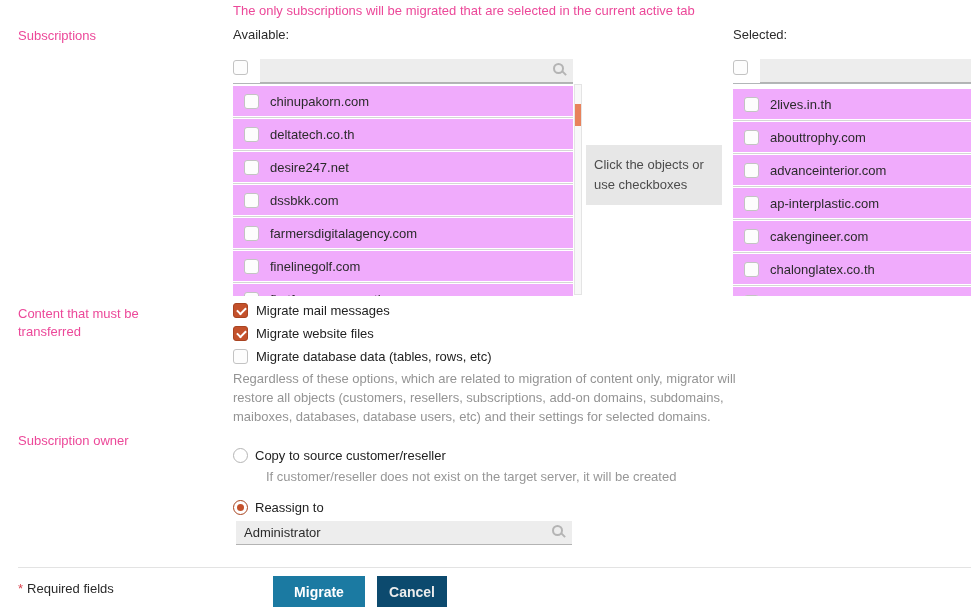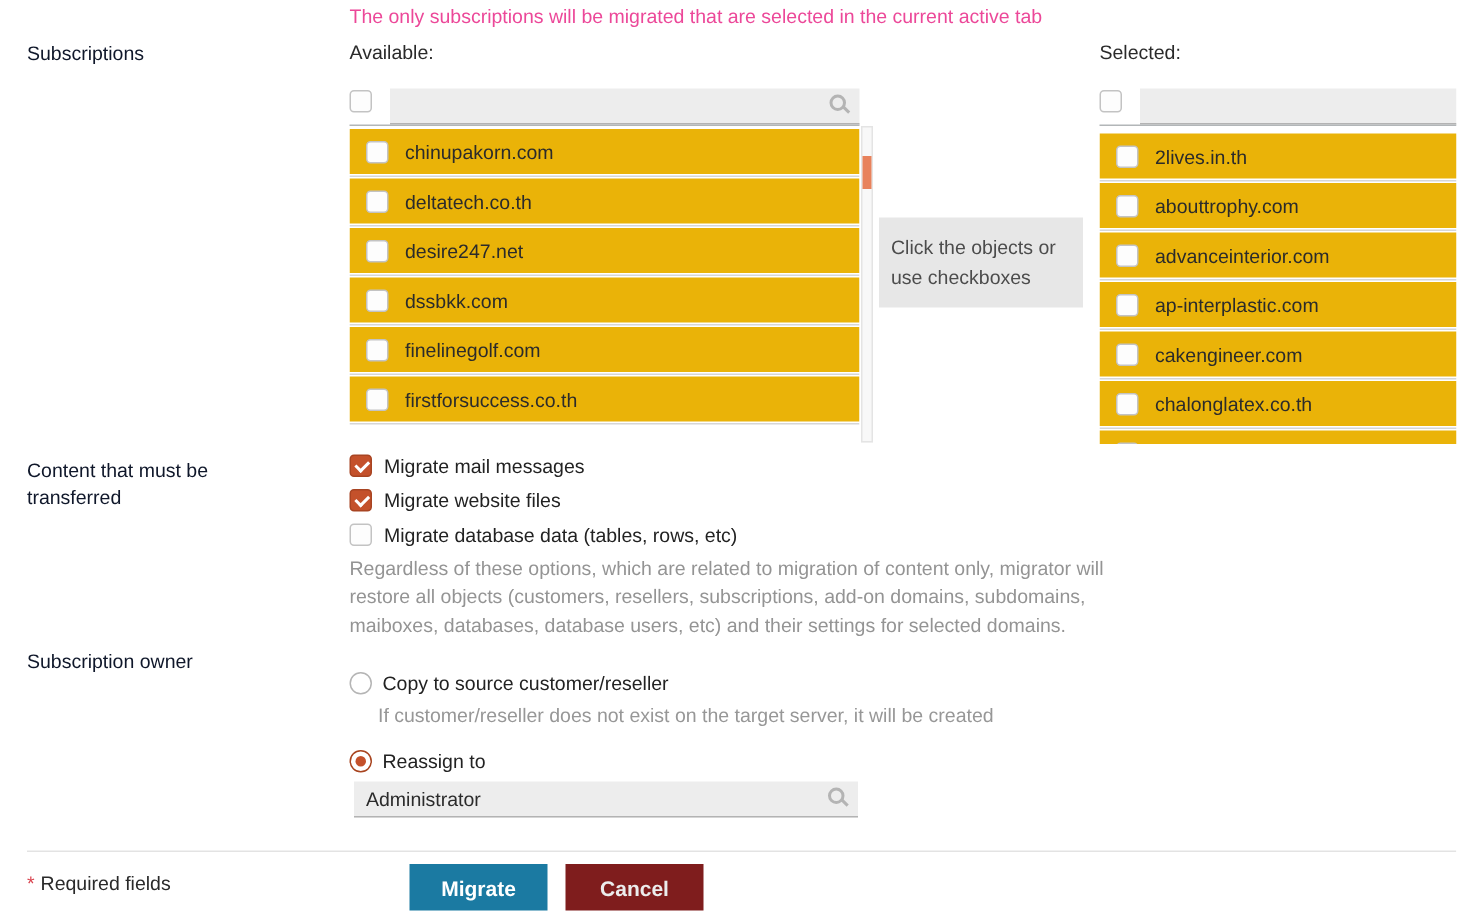--- a/index.html
+++ b/index.html
@@ -2,21 +2,21 @@
 <html><head>
 <meta charset="utf-8">
 <style>
   * { margin:0; padding:0; box-sizing:border-box; }
   body { background:#fff; }
   .screen {
     position:relative; width:971px; height:613px; overflow:hidden; background:#fff;
     font-family:"Liberation Sans","DejaVu Sans",sans-serif; font-size:13px; color:#222;
   }
   .banner { position:absolute; left:233px; top:3px; color:#ec4899; }
-  .side-label { position:absolute; left:18px; color:#0f172a; line-height:18px; }
+  .side-label { position:absolute; left:18px; color:#ec4899; line-height:18px; }
   .lbl-subs { top:27px; }
   .lbl-content { top:305px; width:172px; }
   .lbl-owner { top:432px; }
   .col-header { position:absolute; top:27px; color:#2a2a2a; }
   .hdr-avail { left:233px; }
   .hdr-sel { left:733px; }
 
   
   .cb { width:15px; height:15px; flex:0 0 15px; background:#fdfdfd; border:1px solid #c3c3c3;
         border-radius:3px; position:relative; display:inline-block; }
@@ -42,21 +42,21 @@
   .mag-icon::after { content:""; position:absolute; width:2px; height:6px; background:#b4b4b4;
         transform:rotate(-45deg); right:-3px; bottom:-4px; }
   .sr-avail { left:233px; }
   .sr-sel { left:733px; }
 
   
   .list { position:absolute; top:83px; width:340px; height:213px; overflow:hidden;
         border-top:1px solid #b2b6b8; }
   .list-avail { left:233px; padding-top:2px; }
   .list-sel { left:733px; padding-top:5px; }
-  .list-item { height:30px; margin-bottom:3px; background:#eab308; display:flex; align-items:center;
+  .list-item { height:30px; margin-bottom:3px; background:#f0abfc; display:flex; align-items:center;
         padding:0 8px 0 11px; position:relative; cursor:pointer; }
   .list-item::after { content:""; position:absolute; left:0; right:0; bottom:-2px; height:1px; background:#d6d6d6; }
   .list-item .cb { margin-right:11px; }
   .item-label { color:#2b2b2b; white-space:nowrap; }
 
   
   .scrollbar { position:absolute; left:574px; top:84px; width:8px; height:211px;
         background:#f8f8f8; border:1px solid #e4e4e4; }
   .scroll-thumb { position:absolute; left:0; top:19px; width:6px; height:22px; background:#e8825c; }
 
@@ -68,31 +68,31 @@
   
   .content-opts { position:absolute; left:233px; top:303px; display:flex; flex-direction:column; gap:5px; }
   .opt-row { display:flex; height:18px; cursor:pointer; }
   .opt-row .cb { margin-right:8px; }
   .content-note { position:absolute; left:233px; top:369px; width:516px; color:#949494; line-height:19px; }
 
   
   .radio-row { position:absolute; display:flex; align-items:center; gap:7px; cursor:pointer; }
   .rr1 { left:233px; top:448px; }
   .rr2 { left:233px; top:500px; }
-  .radio-help { position:absolute; left:252px; top:469px; color:#979797; }
+  .radio-help { position:absolute; left:266px; top:469px; color:#979797; }
   .owner-search { position:absolute; left:236px; top:521px; width:336px; height:24px; }
 
   
   .divider { position:absolute; left:18px; top:567px; width:953px; height:1px; background:#e3e3e3; }
   .required { position:absolute; left:18px; top:581px; color:#2a2a2a; }
   .req-star { color:#d9434e; margin-right:4px; }
   .btn { position:absolute; top:576px; height:31px; border:none; cursor:pointer;
         font:bold 14px "Liberation Sans","DejaVu Sans",sans-serif;margin-left:40px; }
   .btn-migrate { left:233px; width:92px; background:#1b7aa2; color:#fff; }
-  .btn-cancel { left:337px; width:92px; background:#7f1d1d; color:#ececec; }
+  .btn-cancel { left:337px; width:70px; background:#0c4a6e; color:#ececec; }
 </style>
 </head>
 <body>
 
 <div class="screen">
 
   <div class="banner">The only subscriptions will be migrated that are selected in the current active tab</div>
 
   <div class="side-label lbl-subs">Subscriptions</div>
   <div class="col-header hdr-avail">Available:</div>
@@ -126,20 +126,24 @@
     <div class="list-item">
       <span class="cb"></span>
       <span class="item-label">desire247.net</span>
     </div>
     <div class="list-item">
       <span class="cb"></span>
       <span class="item-label">dssbkk.com</span>
     </div>
     <div class="list-item">
       <span class="cb"></span>
+      <span class="item-label">farmersdigitalagency.com</span>
+    </div>
+    <div class="list-item">
+      <span class="cb"></span>
       <span class="item-label">finelinegolf.com</span>
     </div>
     <div class="list-item">
       <span class="cb"></span>
       <span class="item-label">firstforsuccess.co.th</span>
     </div>
   </div>
 
   <div class="scrollbar">
     <div class="scroll-thumb"></div>

